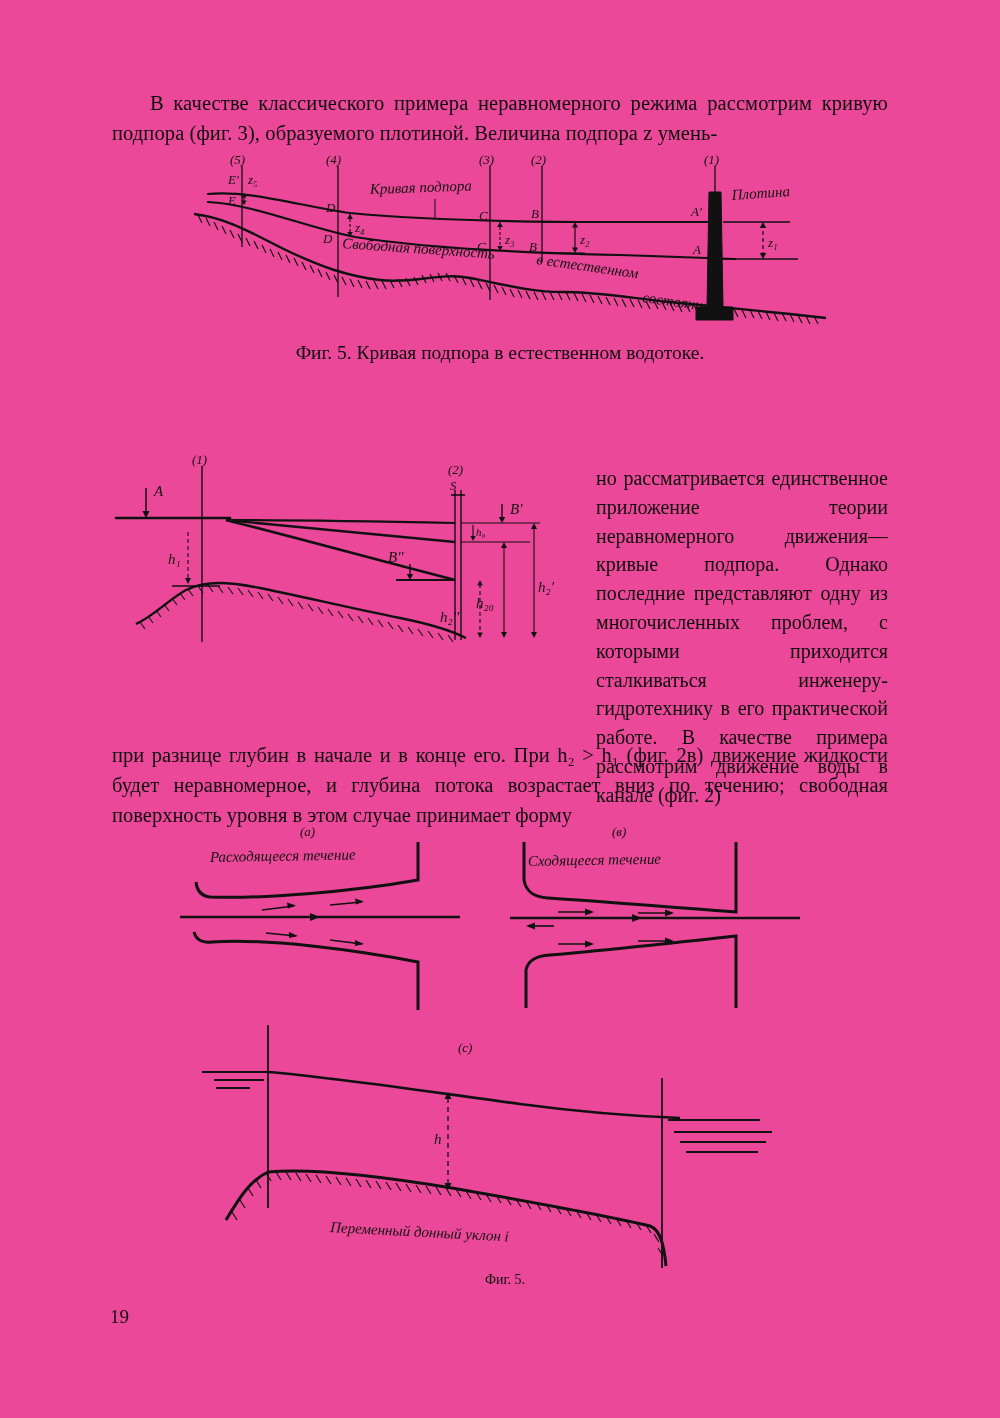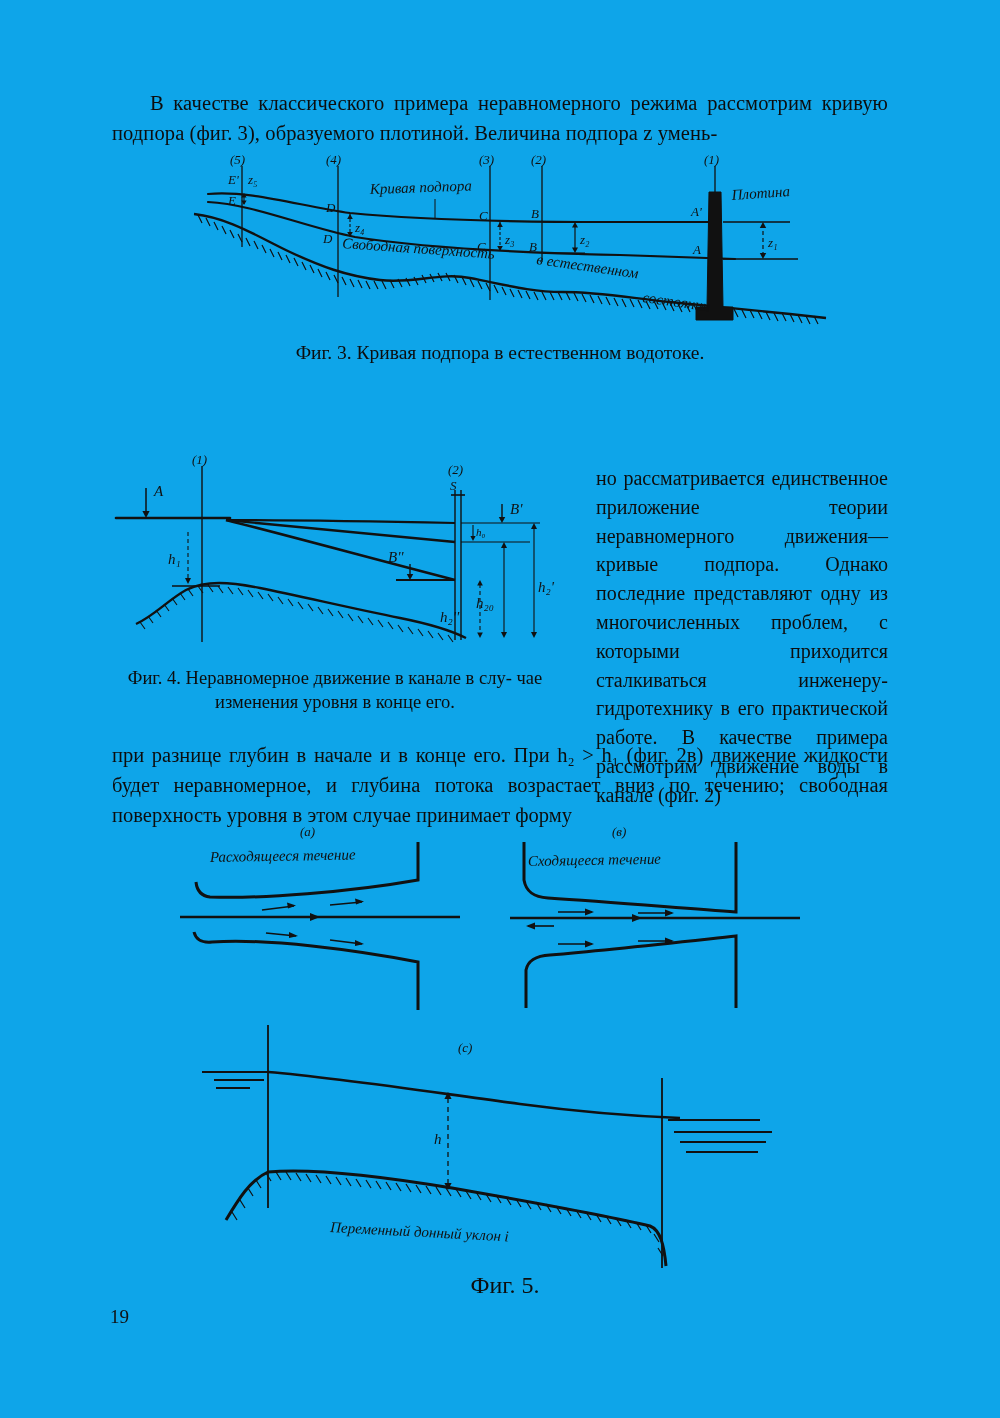--- a/index.html
+++ b/index.html
@@ -12,21 +12,21 @@
     width: 1000px;
     height: 1418px;
     position: relative;
     font-family: "Liberation Serif", serif;
     color: #111;
     overflow: hidden;
   }
   .page {
     position: absolute;
     inset: 0;
-    background: #0ea5e9;
+    background: #ec4899;
   }
 
   
   .para {
     position: absolute;
     text-align: justify;
     font-family: "Liberation Serif", serif;
     color: #0d0d0d;
   }
   .para p {
@@ -69,21 +69,21 @@
 
   
   .caption {
     position: absolute;
     font-family: "Liberation Serif", serif;
     color: #0d0d0d;
     text-align: center;
   }
   #cap-fig3 { left: 180px; top: 342px; width: 640px; font-size: 19.5px; }
   #cap-fig4 { left: 100px; top: 666px; width: 470px; font-size: 18.5px; line-height: 1.3; }
-  #cap-fig5 { left: 380px; top: 1272px; width: 250px; font-size: 24px; }
+  #cap-fig5 { left: 380px; top: 1272px; width: 250px; font-size: 14px; }
 
   #page-number {
     position: absolute;
     left: 110px;
     top: 1306px;
     font-size: 19px;
     font-family: "Liberation Serif", serif;
   }
 
   
@@ -222,21 +222,21 @@
       <text class="hand-lg" x="180" y="42" transform="rotate(-2 180 42)">Кривая подпора</text>
       <text class="hand-lg" x="152" y="96" transform="rotate(4 152 96)">Свободная поверхность</text>
       <text class="hand-lg" x="346" y="112" transform="rotate(8 346 112)">в естественном</text>
       <text class="hand-lg" x="452" y="150" transform="rotate(8 452 150)">состоянии</text>
       <text class="hand-lg" x="542" y="48" transform="rotate(-4 542 48)">Плотина</text>
 
       <line x1="245" y1="47" x2="245" y2="66" stroke="#111" stroke-width="1"></line>
     </svg>
   </div>
 
-  <div class="caption" id="cap-fig3">Фиг. 3. Кривая подпора в естественном водотоке.</div>
+  <div class="caption" id="cap-fig3">Фиг. 5. Кривая подпора в естественном водотоке.</div>
 
 
   <div class="figure" id="fig4">
     <svg width="450" height="200" viewBox="0 0 450 200">
 
       <line x1="92" y1="14" x2="92" y2="190" stroke="#111" stroke-width="1.4"></line>
       <line x1="345" y1="38" x2="345" y2="188" stroke="#111" stroke-width="1.4"></line>
       <line x1="351" y1="38" x2="351" y2="188" stroke="#111" stroke-width="1.4"></line>
 
       <text class="hand" x="82" y="12">(1)</text>
@@ -300,24 +300,20 @@
       <path d="M394,186 l-3,-6 l6,0 Z" fill="#111"></path>
       <text class="hand-lg" x="366" y="156">h₂₀</text>
 
       <line x1="370" y1="132" x2="370" y2="182" stroke="#111" stroke-width="1.1" stroke-dasharray="4 3"></line>
       <path d="M370,128 l-2.8,5.5 l5.6,0 Z" fill="#111"></path>
       <path d="M370,186 l-2.8,-5.5 l5.6,0 Z" fill="#111"></path>
       <text class="hand-lg" x="330" y="170">h₂''</text>
     </svg>
   </div>
 
-  <div class="caption" id="cap-fig4">
-    <span>Фиг. 4. Неравномерное движение в канале в слу-</span>
-    <span>чае изменения уровня в конце его.</span>
-  </div>
 
   <div class="para" id="para-right">
     <p>но рассматривается единственное приложение теории неравномерного движения— кривые подпора. Однако последние представляют одну из многочисленных проблем, с которыми приходится сталкиваться инженеру-гидротехнику в его практической работе. В качестве примера рассмотрим движение воды в канале (фиг. 2)</p>
   </div>
 
   <div class="para" id="para-bottom">
     <p>при разнице глубин в начале и в конце его. При h₂ &gt; h₁ (фиг. 2в) движение жидкости будет неравномерное, и глубина потока возрастает вниз по течению; свободная поверхность уровня в этом случае принимает форму</p>
   </div>
 
   <div class="figure" id="fig5">

